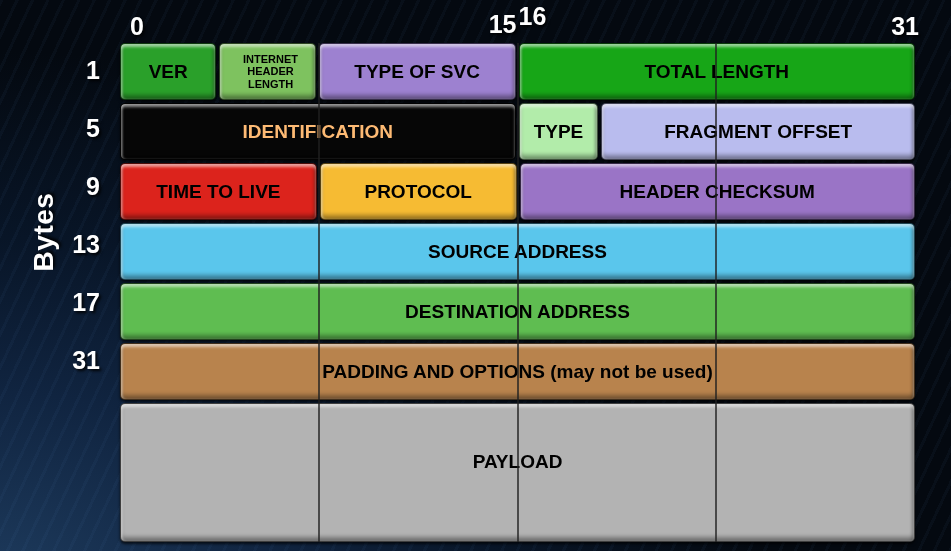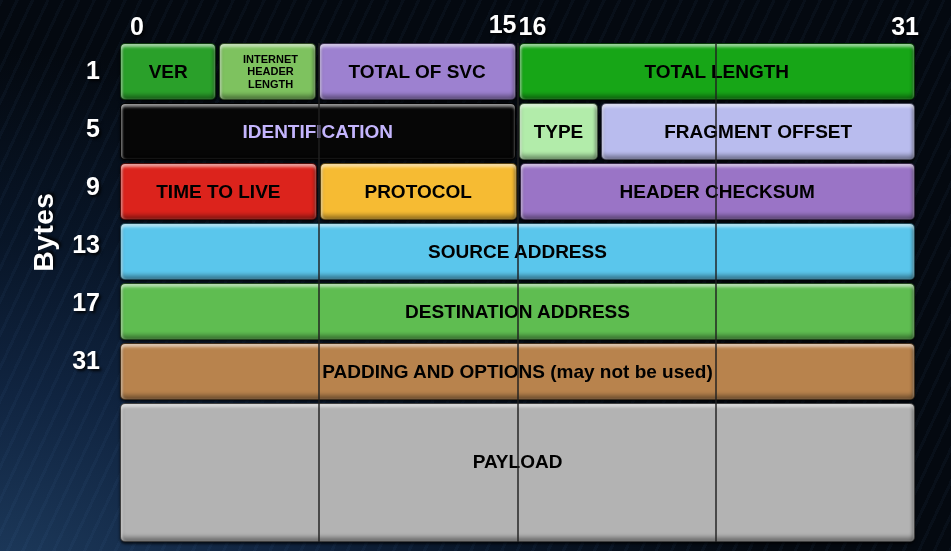--- a/index.html
+++ b/index.html
@@ -39,21 +39,21 @@
     text-shadow:2px 2px 3px rgba(0,0,0,0.9);
   }
   .table-col { width:795px; position:relative; }
   .bit-labels {
     position:relative; height:33px;
     color:#fff; font-weight:bold; font-size:25px;
     text-shadow:2px 2px 3px rgba(0,0,0,0.9);
   }
   .bl-0  { position:absolute; left:10px;  bottom:2px; }
   .bl-15 { position:absolute; right:calc(50% + 1px); bottom:4px;text-align:center; }
-  .bl-16 { position:absolute; left:calc(50% + 1px);  bottom:2px; }
+  .bl-16 { position:absolute; left:calc(50% + 1px);  bottom:12px; }
   .bl-31 { position:absolute; right:-4px; bottom:2px; }
   .rows-wrap { position:relative; }
   .row { display:flex; gap:3px; height:57px; margin-bottom:3px; }
   .row.payload-row { height:139px; margin-top:3px; margin-bottom:0; }
   .box {
     position:relative;
     border:1px solid rgba(0,0,0,0.65);
     border-radius:5px;
     display:flex; align-items:center; justify-content:center;
     text-align:center;
@@ -106,26 +106,26 @@
         <span class="bl-15">15</span>
         <span class="bl-16">16</span>
         <span class="bl-31">31</span>
       </div>
 
       <div class="rows-wrap">
 
         <div class="row">
           <div class="box w-eighth" style="background: rgb(42, 160, 42);">VER</div>
           <div class="box w-eighth small" style="background: rgb(126, 194, 95); padding-left: 8px;">INTERNET HEADER LENGTH</div>
-          <div class="box w-quarter" style="background: rgb(157, 129, 208);">TOTAL OF SVC</div>
+          <div class="box w-quarter" style="background: rgb(157, 129, 208);">TYPE OF SVC</div>
           <div class="box w-rest" style="background: rgb(23, 166, 23);">TOTAL LENGTH</div>
         </div>
 
         <div class="row">
-          <div class="box w-half" style="background: rgb(6, 6, 6); color: #c4b5fd;">IDENTIFICATION</div>
+          <div class="box w-half" style="background: rgb(6, 6, 6); color: #fdba74;">IDENTIFICATION</div>
           <div class="box w-flag" style="background: rgb(178, 236, 170);">TYPE</div>
           <div class="box w-rest" style="background: rgb(185, 188, 238);">FRAGMENT OFFSET</div>
         </div>
 
         <div class="row">
           <div class="box w-quarter" style="background: rgb(220, 35, 28);">TIME TO LIVE</div>
           <div class="box w-quarter" style="background: rgb(246, 187, 51);">PROTOCOL</div>
           <div class="box w-rest" style="background: rgb(154, 116, 198);">HEADER CHECKSUM</div>
         </div>
 

